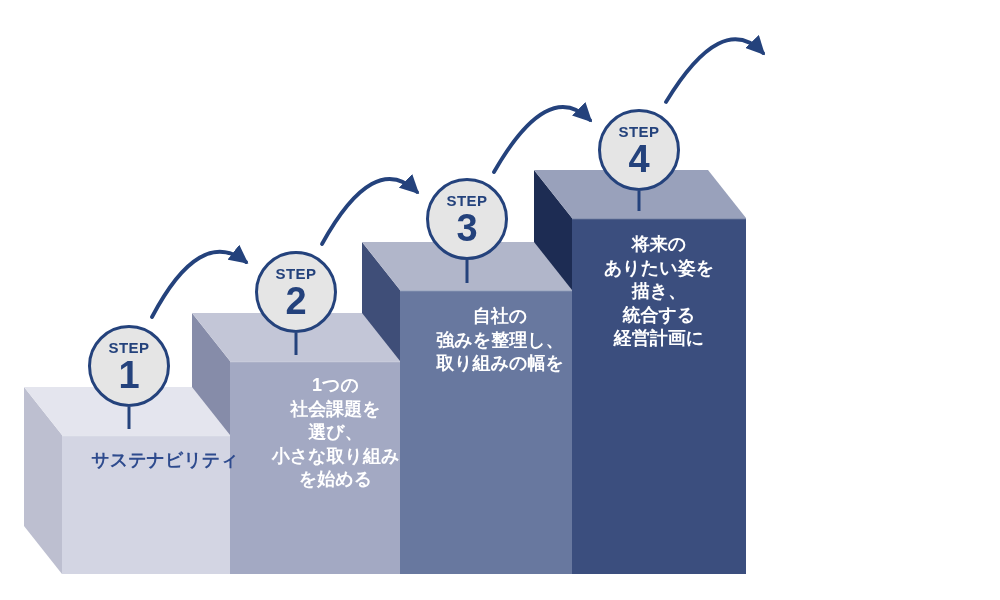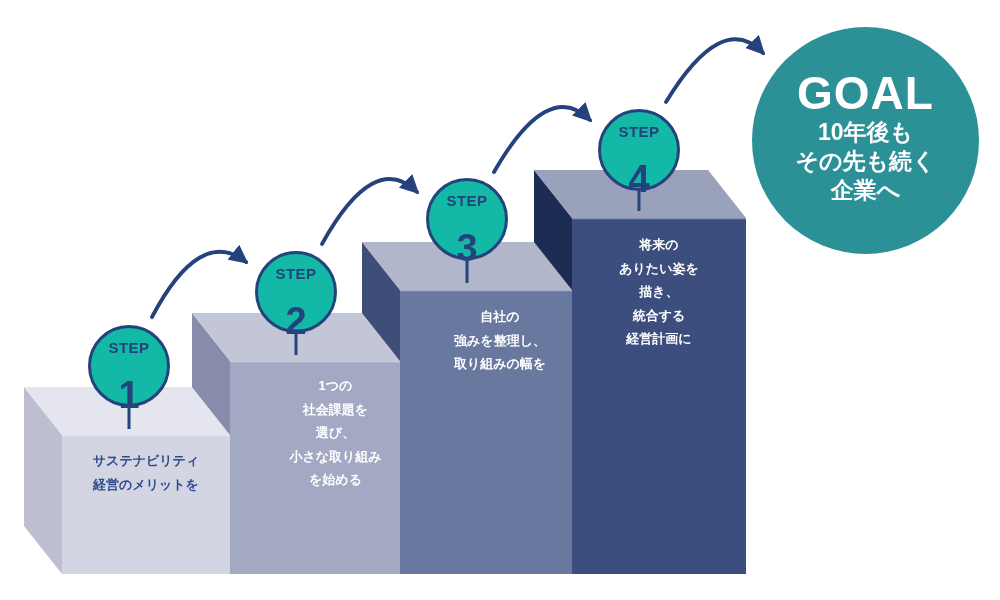--- a/index.html
+++ b/index.html
@@ -3,36 +3,36 @@
 <meta charset="utf-8">
 <style>
   html,body{margin:0;padding:0;background:#ffffff;}
   .stage{
     position:relative;width:1000px;height:600px;background:#ffffff;
     font-family:"Liberation Sans","DejaVu Sans",sans-serif;overflow:hidden;
   }
   .stage svg{position:absolute;left:0;top:0;}
   .step-circle{
     position:absolute;width:82px;height:82px;box-sizing:border-box;
-    border:3px solid var(--navy,#24427c);border-radius:50%;background:#14b8a6;
-    display:flex;flex-direction:column;align-items:center;z-index:3;gap:20px;
+    border:3px solid var(--navy,#24427c);border-radius:50%;background:#e5e5e5;
+    display:flex;flex-direction:column;align-items:center;z-index:3;
   }
   .step-label{
     margin-top:12px;font-size:15px;font-weight:bold;letter-spacing:.5px;
     color:var(--navy,#24427c);line-height:1;
   }
   .step-number{
     font-size:38px;font-weight:bold;color:var(--navy,#24427c);
     line-height:1;margin-top:1px;
   }
   .block-text{
-    position:absolute;text-align:center;font-size:13px;line-height:23.5px;
+    position:absolute;text-align:center;font-size:18px;line-height:23.5px;
     font-weight:600;color:#ffffff;z-index:2;
   }
-  .block-text.navy{color:var(--step1Text,#2e4b8e);}
+  .block-text.navy{color:var(--step1Text,#2e4b8e);padding-left:19px;}
   .goal-circle{
     position:absolute;left:752px;top:27px;width:227px;height:227px;
     border-radius:50%;background:var(--teal,#2c9197);color:#ffffff;
     display:flex;flex-direction:column;align-items:center;justify-content:center;
     text-align:center;z-index:3;
   }
   .goal-title{font-size:46px;font-weight:bold;letter-spacing:1px;line-height:1.1;transform:translateY(-4px);}
   .goal-line{font-size:23px;font-weight:600;line-height:29px;transform:translateY(-4px);}
 </style>
 </head>
@@ -102,21 +102,20 @@
     <div class="step-label">STEP</div>
     <div class="step-number">3</div>
   </div>
   <div class="step-circle" style="left:598px;top:109px;">
     <div class="step-label">STEP</div>
     <div class="step-number">4</div>
   </div>
 
   <div class="block-text navy" style="left:62px;top:449px;width:168px;">
     <div>サステナビリティ</div>
-    <div>経営のメリットを</div>
   </div>
   <div class="block-text" style="left:235px;top:374px;width:201px;">
     <div>1つの</div>
     <div>社会課題を</div>
     <div>選び、</div>
     <div>小さな取り組み</div>
     <div>を始める</div>
   </div>
   <div class="block-text" style="left:400px;top:305px;width:200px;">
     <div>自社の</div>
@@ -124,20 +123,14 @@
     <div>取り組みの幅を</div>
   </div>
   <div class="block-text" style="left:572px;top:233px;width:174px;">
     <div>将来の</div>
     <div>ありたい姿を</div>
     <div>描き、</div>
     <div>統合する</div>
     <div>経営計画に</div>
   </div>
 
-  <div class="goal-circle">
-    <div class="goal-title">GOAL</div>
-    <div class="goal-line">10年後も</div>
-    <div class="goal-line">その先も続く</div>
-    <div class="goal-line">企業へ</div>
-  </div>
 
 </div>
 
 </body></html>

